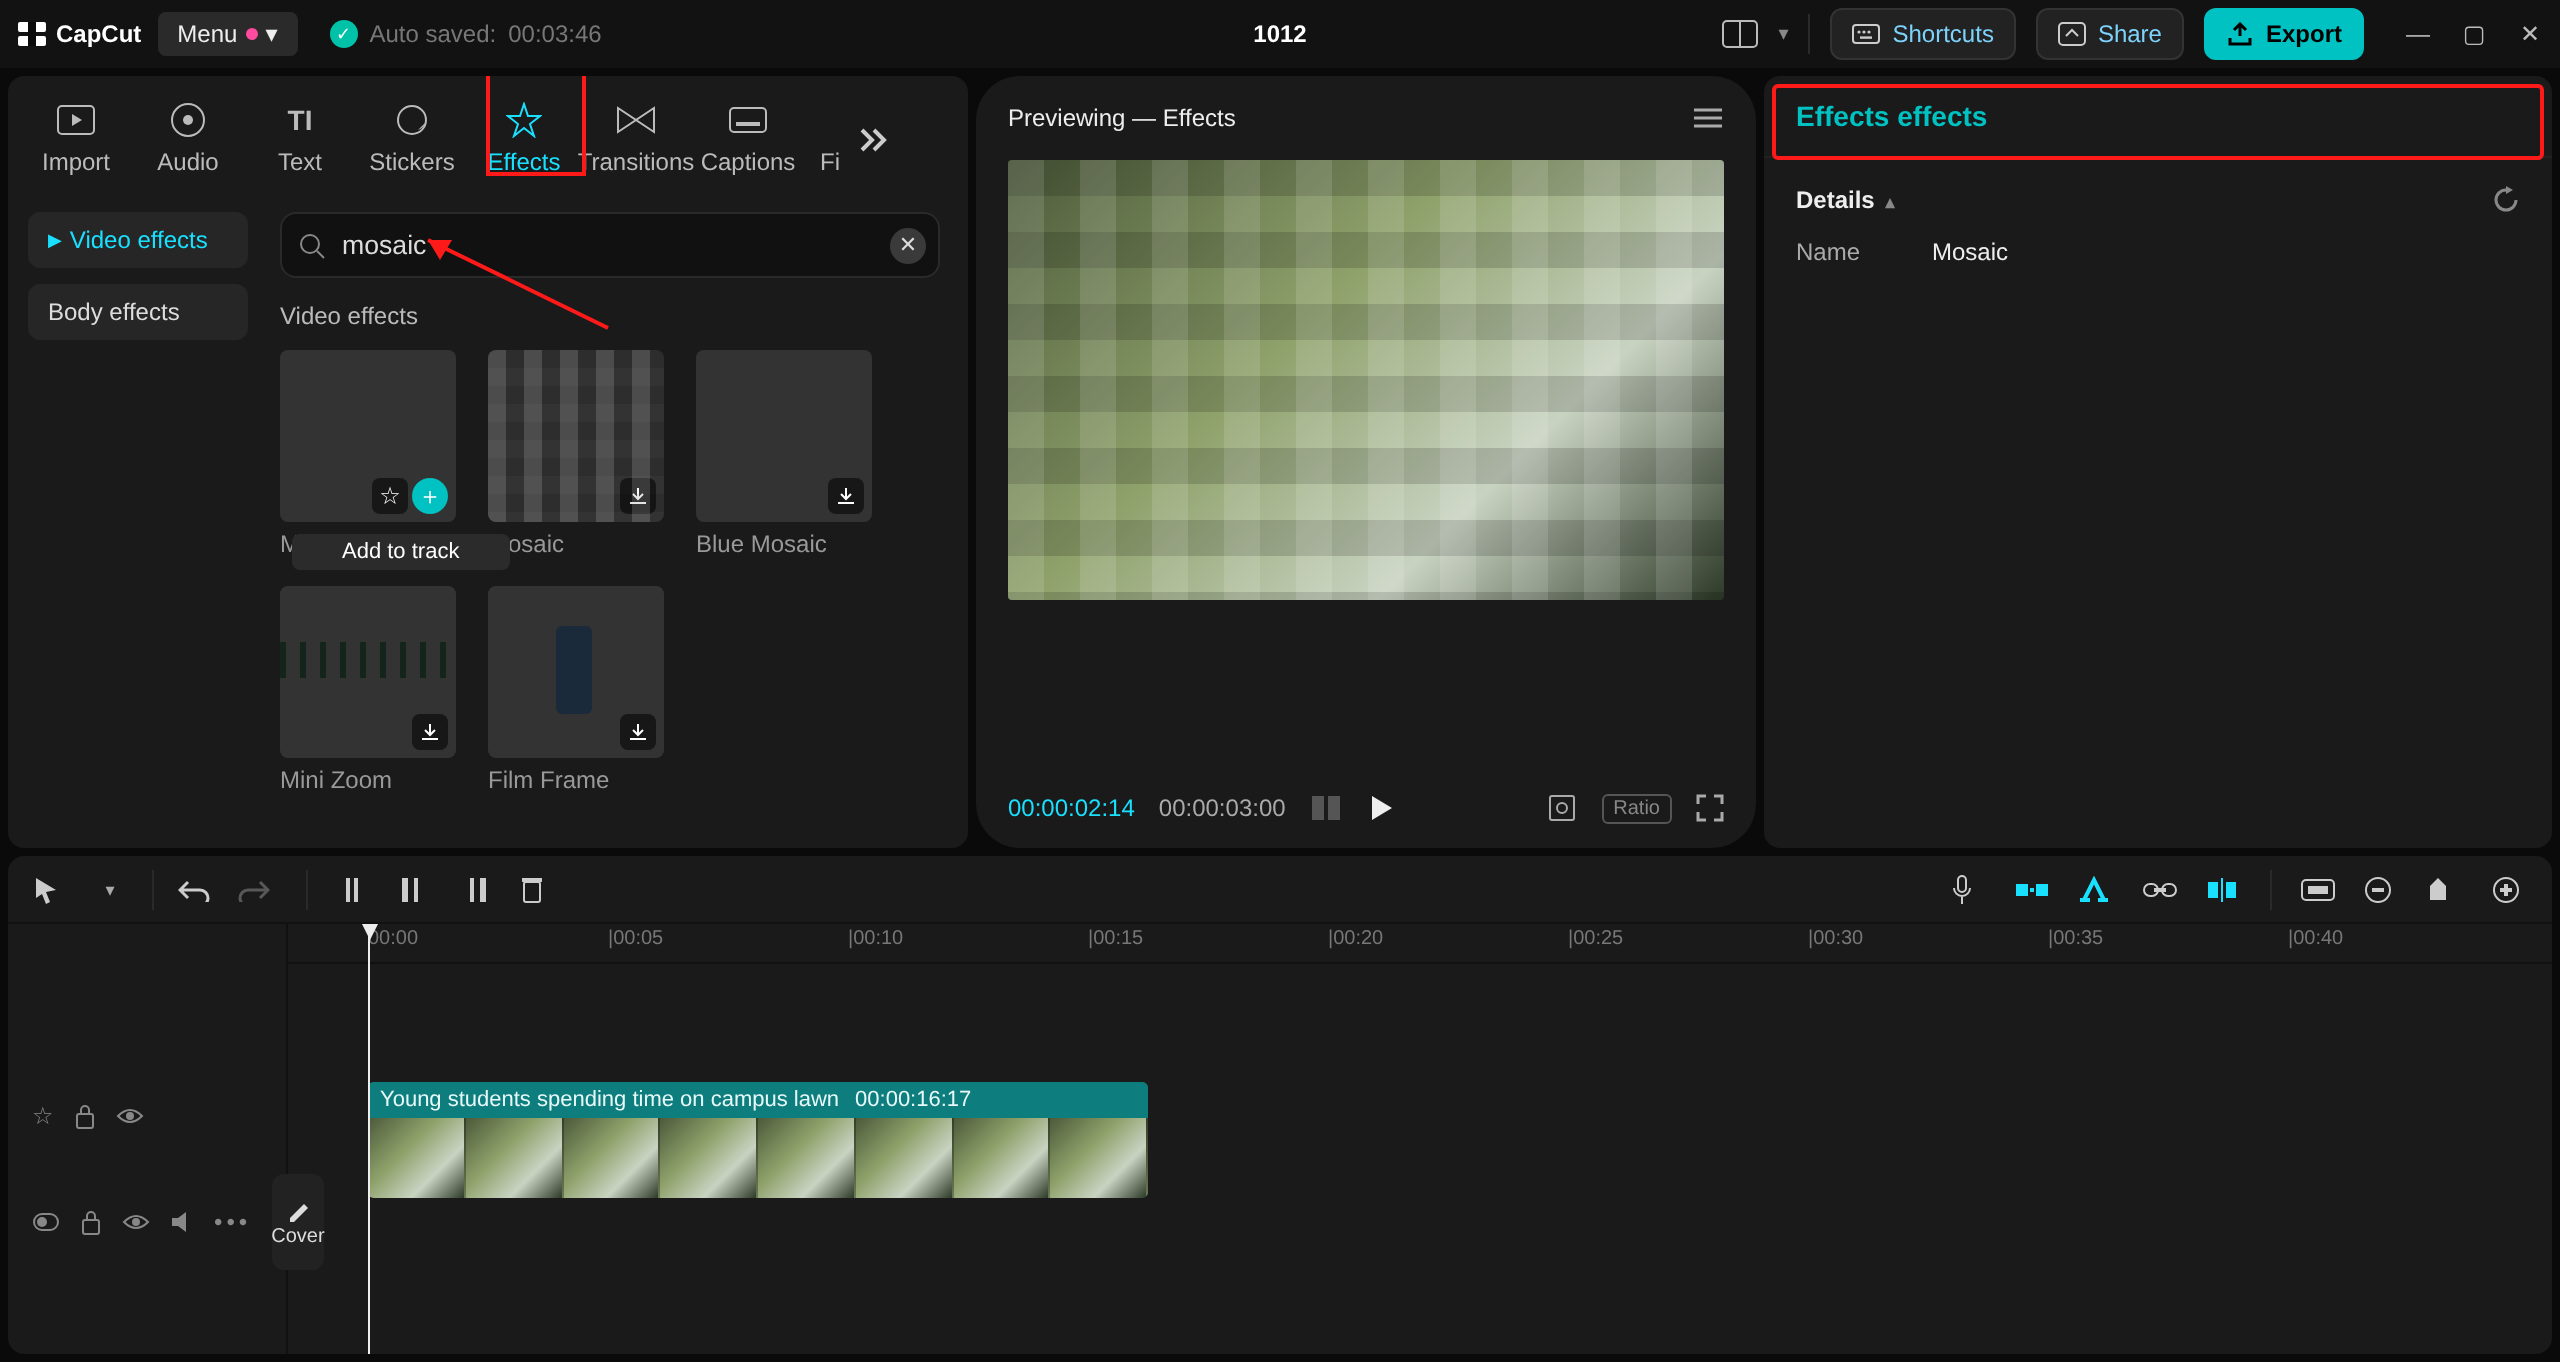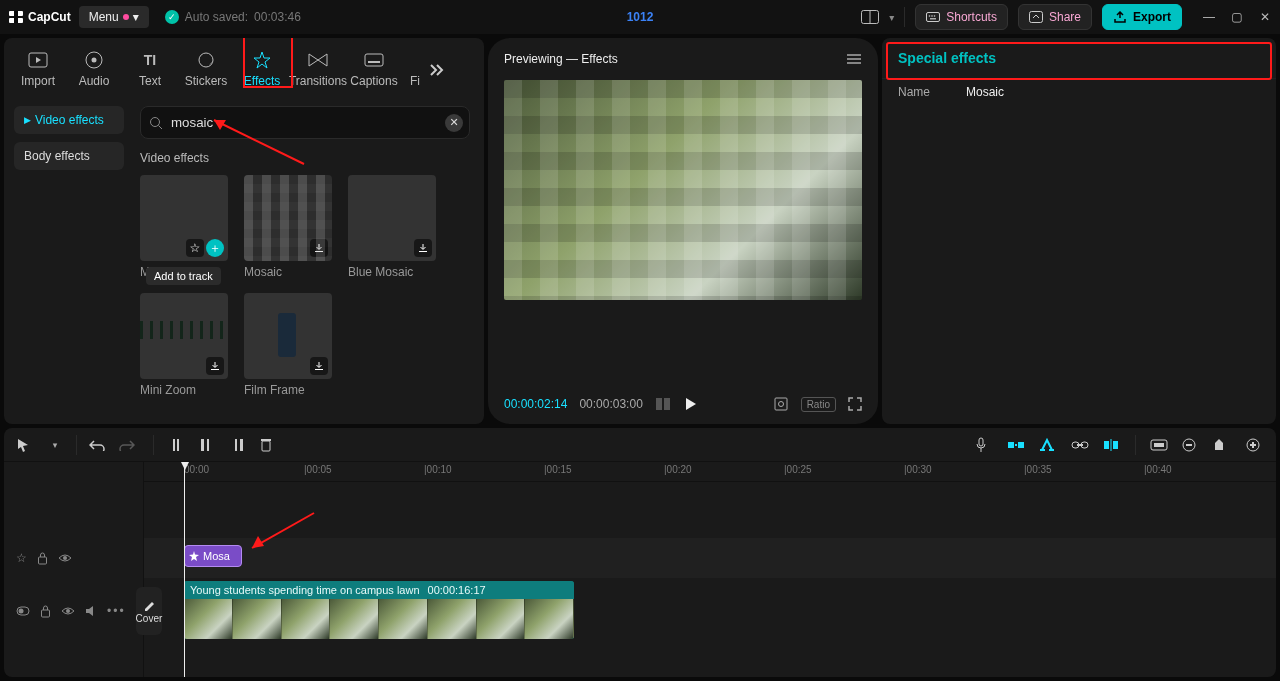--- a/index.html
+++ b/index.html
@@ -32,25 +32,25 @@
     align-items: center;
     gap: 4px;
     cursor: pointer;
   }
   .dot-pink { width: 6px; height: 6px; border-radius: 50%; background: #ff4b9f; display: inline-block; }
   .autosave { color: #777; display: flex; align-items: center; gap: 6px; margin-left: 8px; }
   .autosave .tick {
     width: 14px; height: 14px; border-radius: 50%; background: #00c2a8;
     display: inline-flex; align-items: center; justify-content: center; color: #fff; font-size: 9px;
   }
-  .proj-title { flex: 0 0 auto; color: #3b82f6; font-weight: 600; position: absolute; left: 50%; transform: translateX(-50%); }
+  .proj-title { flex: 0 0 auto; color: #ffffff; font-weight: 600; position: absolute; left: 50%; transform: translateX(-50%); }
   .titlebar-right { margin-left: auto; display: flex; align-items: center; gap: 10px; }
   .tb-chip {
     background: #222; border: 1px solid #333; border-radius: 6px;
-    padding: 5px 10px; color: #f9a8d4; display: flex; gap: 6px; align-items: center; cursor: pointer;
+    padding: 5px 10px; color: #7dd3fc; display: flex; gap: 6px; align-items: center; cursor: pointer;
   }
   .tb-chip.export { background: #00c2c2; border-color: #00c2c2; color: #000; font-weight: 600; }
   .win-controls { display: flex; gap: 14px; margin-left: 10px; color: #bbb; }
   .win-controls span { cursor: pointer; width: 14px; text-align: center; }
   .sep { width: 1px; height: 20px; background: #2a2a2a; }
   .main {
     display: grid;
     grid-template-columns: 480px 390px 1fr;
     grid-template-rows: 386px 1fr;
     gap: 4px;
@@ -103,21 +103,21 @@
     position: absolute; right: 24px; bottom: 4px; width: 18px; height: 18px; border-radius: 4px;
     background: rgba(0,0,0,.55); color: #fff; display: flex; align-items: center; justify-content: center;
   }
   .thumb .add {
     position: absolute; right: 4px; bottom: 4px; width: 18px; height: 18px; border-radius: 50%;
     background: #00c2c2; color: #fff; display: flex; align-items: center; justify-content: center;
   }
   .thumb .lbl { color: #999; font-size: 12px; }
   .tooltip {
     position: absolute; top: 92px; left: 6px; background: #2b2b2b; color: #fff;
-    padding: 3px 8px; border-radius: 4px; font-size: 11px; white-space: nowrap; z-index: 5;
+    padding: 3px 25px; border-radius: 4px; font-size: 11px; white-space: nowrap; z-index: 5;
   }
   
   .pixelate {
     background:
       linear-gradient(90deg, rgba(255,255,255,.1) 50%, transparent 50%) 0 0/16px 16px,
       linear-gradient(rgba(0,0,0,.15) 50%, transparent 50%) 0 0/16px 16px,
       linear-gradient(135deg,#4c5a3a,#8fa26b 40%,#c9d3c2 70%,#2e3a28);
   }
   .person-orange {
     background:
@@ -480,23 +480,35 @@
           <svg width="14" height="14" viewBox="0 0 14 14">
               <path d="M1 5 V1 H5 M9 1 H13 V5 M13 9 V13 H9 M5 13 H1 V9" fill="none" stroke="#aaa" stroke-width="1.5"></path>
             </svg>
         </span>
       </div>
     </div>
   </div>
 
   <div class="panel inspector" style="position:relative;">
     <div class="insp-head">
-      <span>Special effects</span>
+      <span>Effects effects</span>
     </div>
     <div class="red-outline" style="left:4px; top:4px; right:4px; height:38px;"></div>
+    <div class="insp-sub">
+      <span>
+        <span>Details</span>
+        <span style="font-size:9px;color:#888;margin-left:2px;">▴</span>
+      </span>
+      <span style="color:#888;">
+        <svg width="14" height="14" viewBox="0 0 14 14">
+            <path d="M12 7 A5 5 0 1 1 7 2" fill="none" stroke="#888" stroke-width="1.5"></path>
+            <polygon points="7,0 7,4 10.5,2" fill="#888"></polygon>
+          </svg>
+      </span>
+    </div>
     <div class="insp-row">
       <span class="k">Name</span>
       <span class="v">Mosaic</span>
     </div>
   </div>
 
   <div class="panel timeline">
     <div class="tl-toolbar">
       <span class="tl-ico">
         <svg width="14" height="14" viewBox="0 0 14 14">
@@ -665,35 +677,20 @@
           <span class="tick" style="left:160px;">|00:05</span>
           <span class="tick" style="left:280px;">|00:10</span>
           <span class="tick" style="left:400px;text-align:center;">|00:15</span>
           <span class="tick" style="left:520px;">|00:20</span>
           <span class="tick" style="left:640px;">|00:25</span>
           <span class="tick" style="left:760px;">|00:30</span>
           <span class="tick" style="left:880px;">|00:35</span>
           <span class="tick" style="left:1000px;">|00:40</span>
         </div>
         <div style="height:56px;"></div>
-        <div class="lane" style="background:#202020;position:relative;">
-          <div class="fx-chip" style="left:40px;width:58px;">
-            <span>
-                <svg width="10" height="10" viewBox="0 0 10 10">
-                  <path d="M5 0 L6 3.5 L10 4 L7 6 L8 10 L5 8 L2 10 L3 6 L0 4 L4 3.5 Z" fill="#fff"></path>
-                </svg>
-              </span>
-            <span>Mosa</span>
-          </div>
-
-          <svg class="arrow" style="left:100px;top:-30px;" width="80" height="50" viewBox="0 0 80 50">
-            <line x1="70" y1="5" x2="8" y2="40" stroke="#ff1a1a" stroke-width="2"></line>
-            <polygon points="8,40 20,38 14,28" fill="#ff1a1a"></polygon>
-          </svg>
-        </div>
         <div class="lane clip">
           <div class="clip-block" style="left:40px;width:390px;">
             <div class="clip-head">
               <span>Young students spending time on campus lawn</span>
               <span>00:00:16:17</span>
             </div>
             <div class="clip-frames">
               <div class="frame"></div>
                 <div class="frame"></div>
                 <div class="frame"></div>

